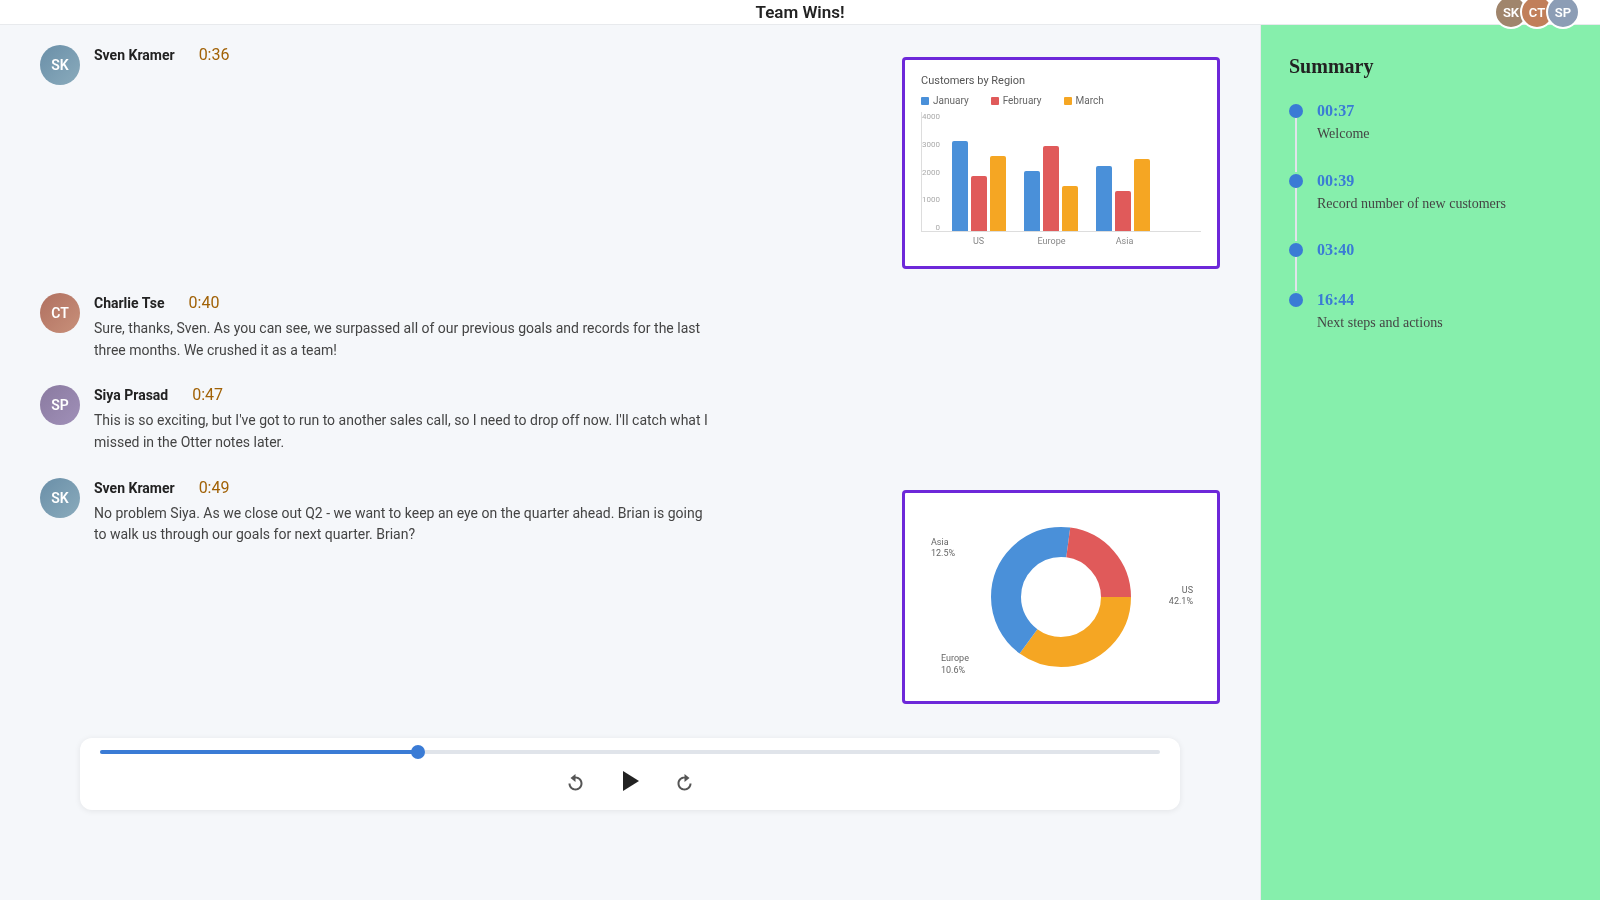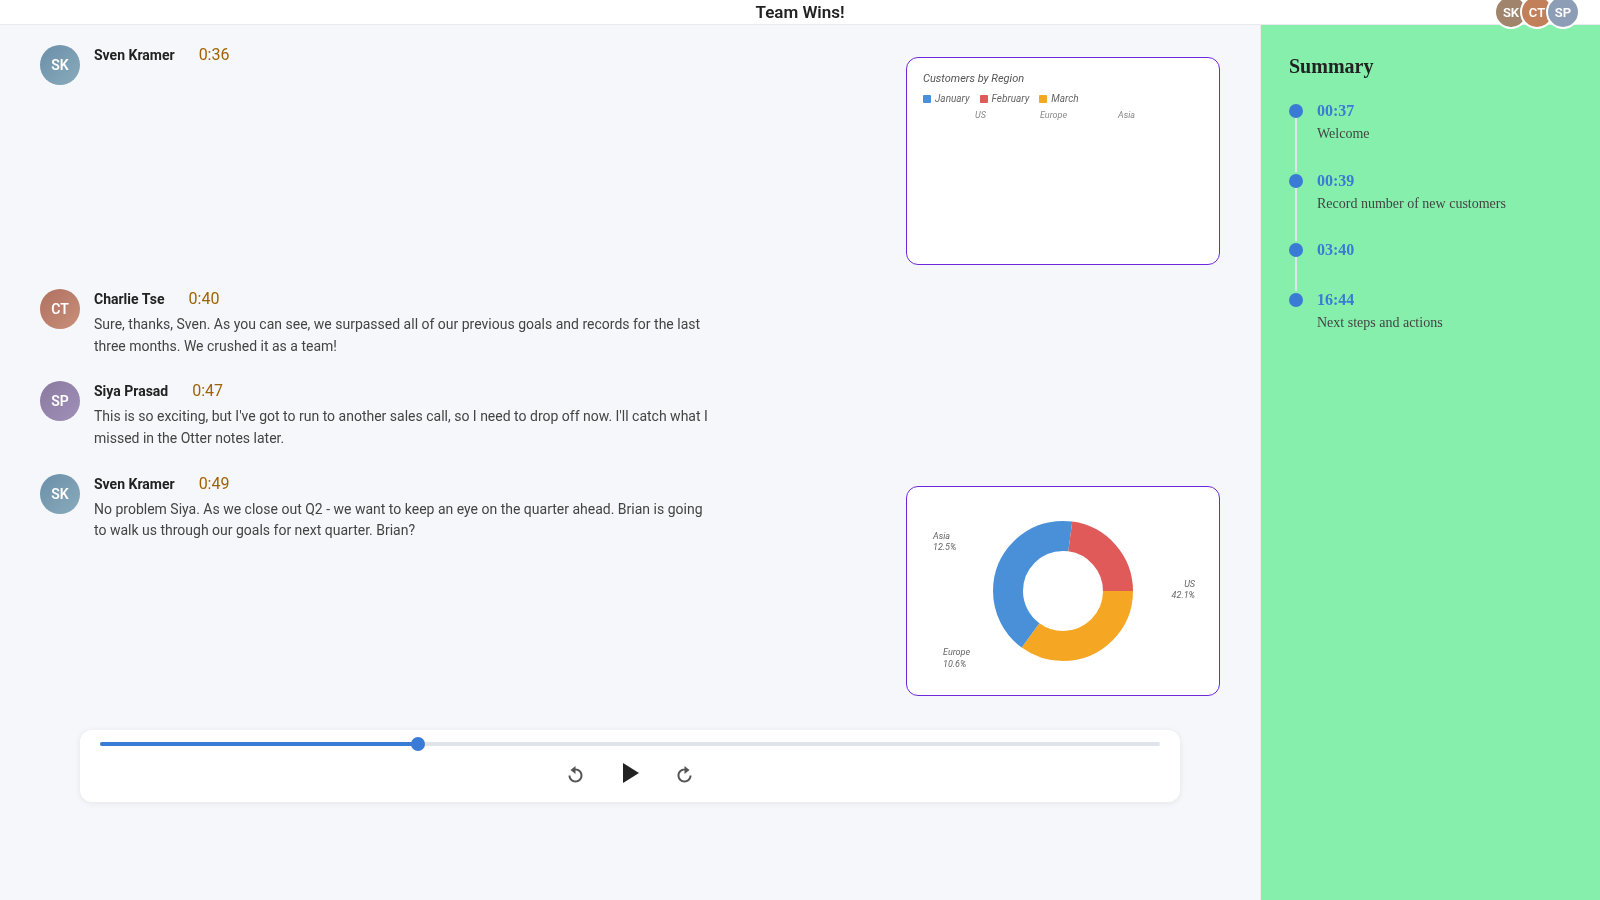--- a/index.html
+++ b/index.html
@@ -116,35 +116,34 @@
       font-size: 14px;
       color: #444;
       line-height: 1.55;
       max-width: 620px;
     }
 
     
     .chart-container {
       margin-top: 12px;
       background: white;
-      border: 1px solid #6d28d9;
-      border-radius: 12px;
+      border: 3px solid #6d28d9;
+      border-radius: 4px;
       padding: 14px 16px;
       display: inline-block;
       max-width: 320px;
-      font-style: italic;
     }
     .chart-title {
       font-size: 11px;
       color: #555;
       margin-bottom: 8px;
     }
     .chart-legend {
       display: flex;
-      gap: 10px;
+      gap: 22px;
       margin-bottom: 6px;
     }
     .legend-item {
       display: flex;
       align-items: center;
       gap: 4px;
       font-size: 10px;
       color: #666;
     }
     .legend-dot {
@@ -371,20 +370,47 @@
           <div class="legend-item">
             <div class="legend-dot" style="background:#e05a5a"></div>
             <span>February</span>
           </div>
           <div class="legend-item">
             <div class="legend-dot" style="background:#f5a623"></div>
             <span>March</span>
           </div>
         </div>
         <div class="bar-chart">
+          <div class="bar-chart-inner">
+            <div class="y-axis">
+              <span class="y-label">4000</span>
+              <span class="y-label">3000</span>
+              <span class="y-label">2000</span>
+              <span class="y-label">1000</span>
+              <span class="y-label">0</span>
+            </div>
+
+            <div class="bar-group">
+              <div class="bar bar-jan" style="height:90px"></div>
+              <div class="bar bar-feb" style="height:55px"></div>
+              <div class="bar bar-mar" style="height:75px"></div>
+            </div>
+
+            <div class="bar-group">
+              <div class="bar bar-jan" style="height:60px"></div>
+              <div class="bar bar-feb" style="height:85px"></div>
+              <div class="bar bar-mar" style="height:45px"></div>
+            </div>
+
+            <div class="bar-group">
+              <div class="bar bar-jan" style="height:65px"></div>
+              <div class="bar bar-feb" style="height:40px"></div>
+              <div class="bar bar-mar" style="height:72px"></div>
+            </div>
+          </div>
           <div class="bar-labels">
             <span class="bar-label">US</span>
             <span class="bar-label">Europe</span>
             <span class="bar-label">Asia</span>
           </div>
         </div>
       </div>
     </div>
 
     <div class="message-block">

